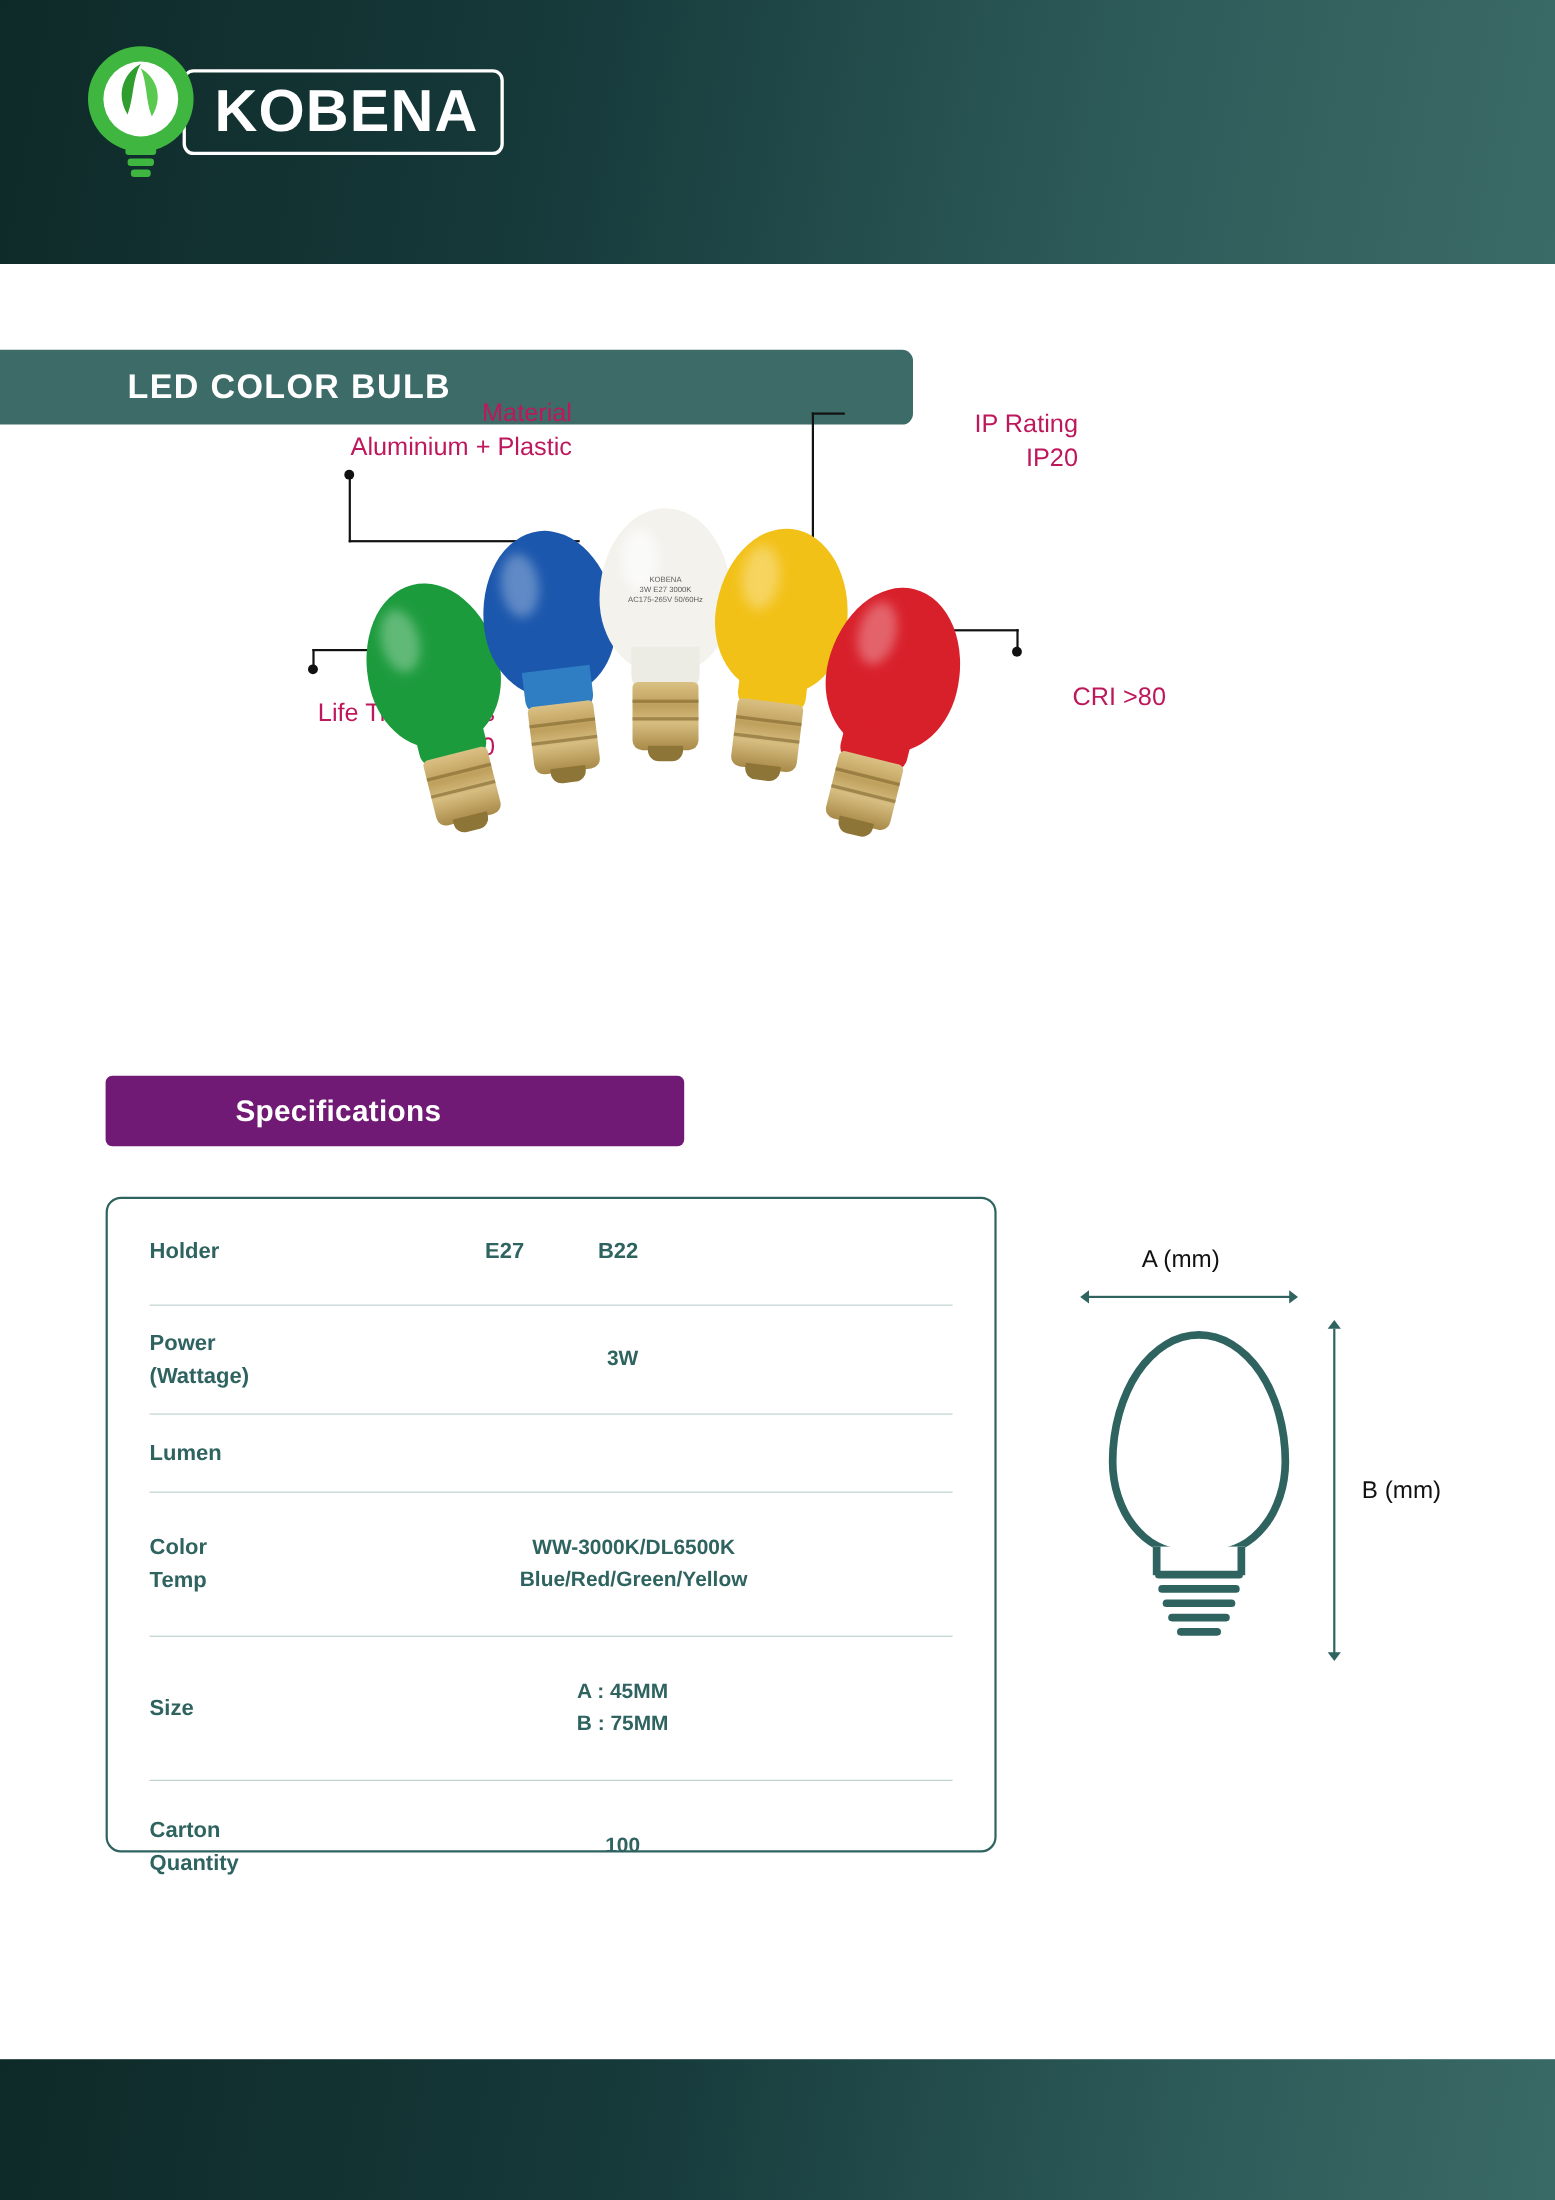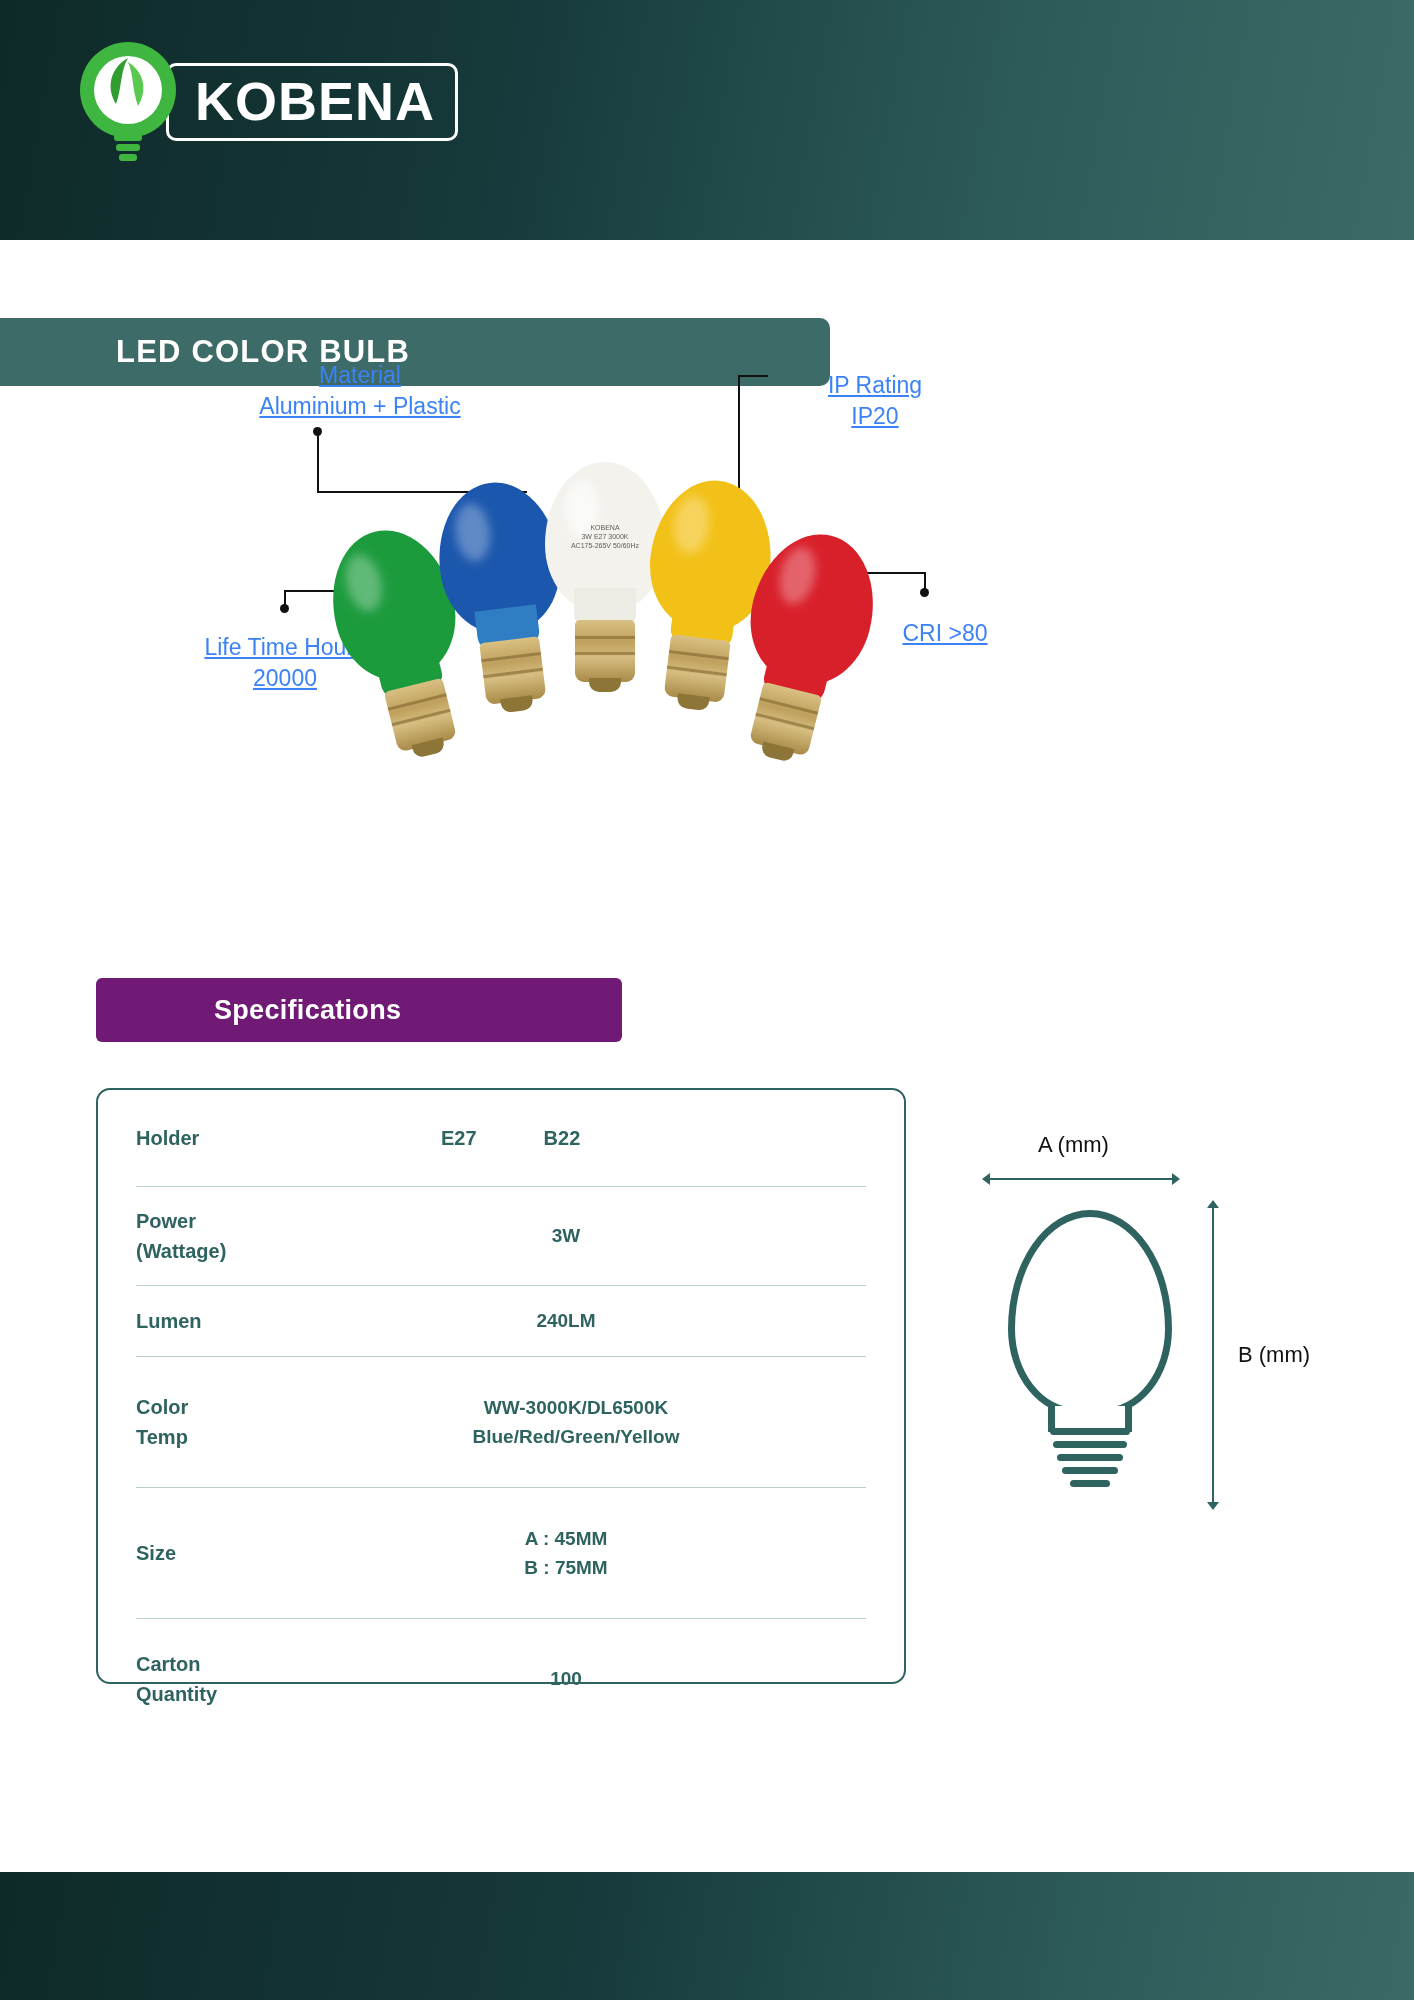--- a/index.html
+++ b/index.html
@@ -72,26 +72,25 @@
   
   .hero {
     position: absolute;
     left: 0;
     top: 420px;
     width: 1414px;
     height: 490px;
   }
   .callout {
     position: absolute;
-    color: #3b82f6;
+    color: #be185d;
     font-size: 23px;
     line-height: 1.35;
-    text-align: center;
+    text-align: right;
     font-weight: 500;
-    text-decoration: underline;
   }
   .callout .c-val { display: block; }
 
   .bulbs {
     position: absolute;
     left: 395px;
     top: 20px;
     width: 630px;
     height: 300px;
   }
@@ -452,21 +451,20 @@
     <div class="label">
       <div>Power</div>
       <div>(Wattage)</div>
     </div>
     <div class="value" style="padding-right:120px;">3W</div>
   </div>
   <div class="spec-div"></div>
 
   <div class="spec-row" style="height:70px;">
     <div class="label">Lumen</div>
-    <div class="value" style="padding-right:120px;">240LM</div>
   </div>
   <div class="spec-div"></div>
 
   <div class="spec-row" style="height:130px;">
     <div class="label">
       <div>Color</div>
       <div>Temp</div>
     </div>
     <div class="value" style="padding-right:100px;">
       <div>WW-3000K/DL6500K</div>

